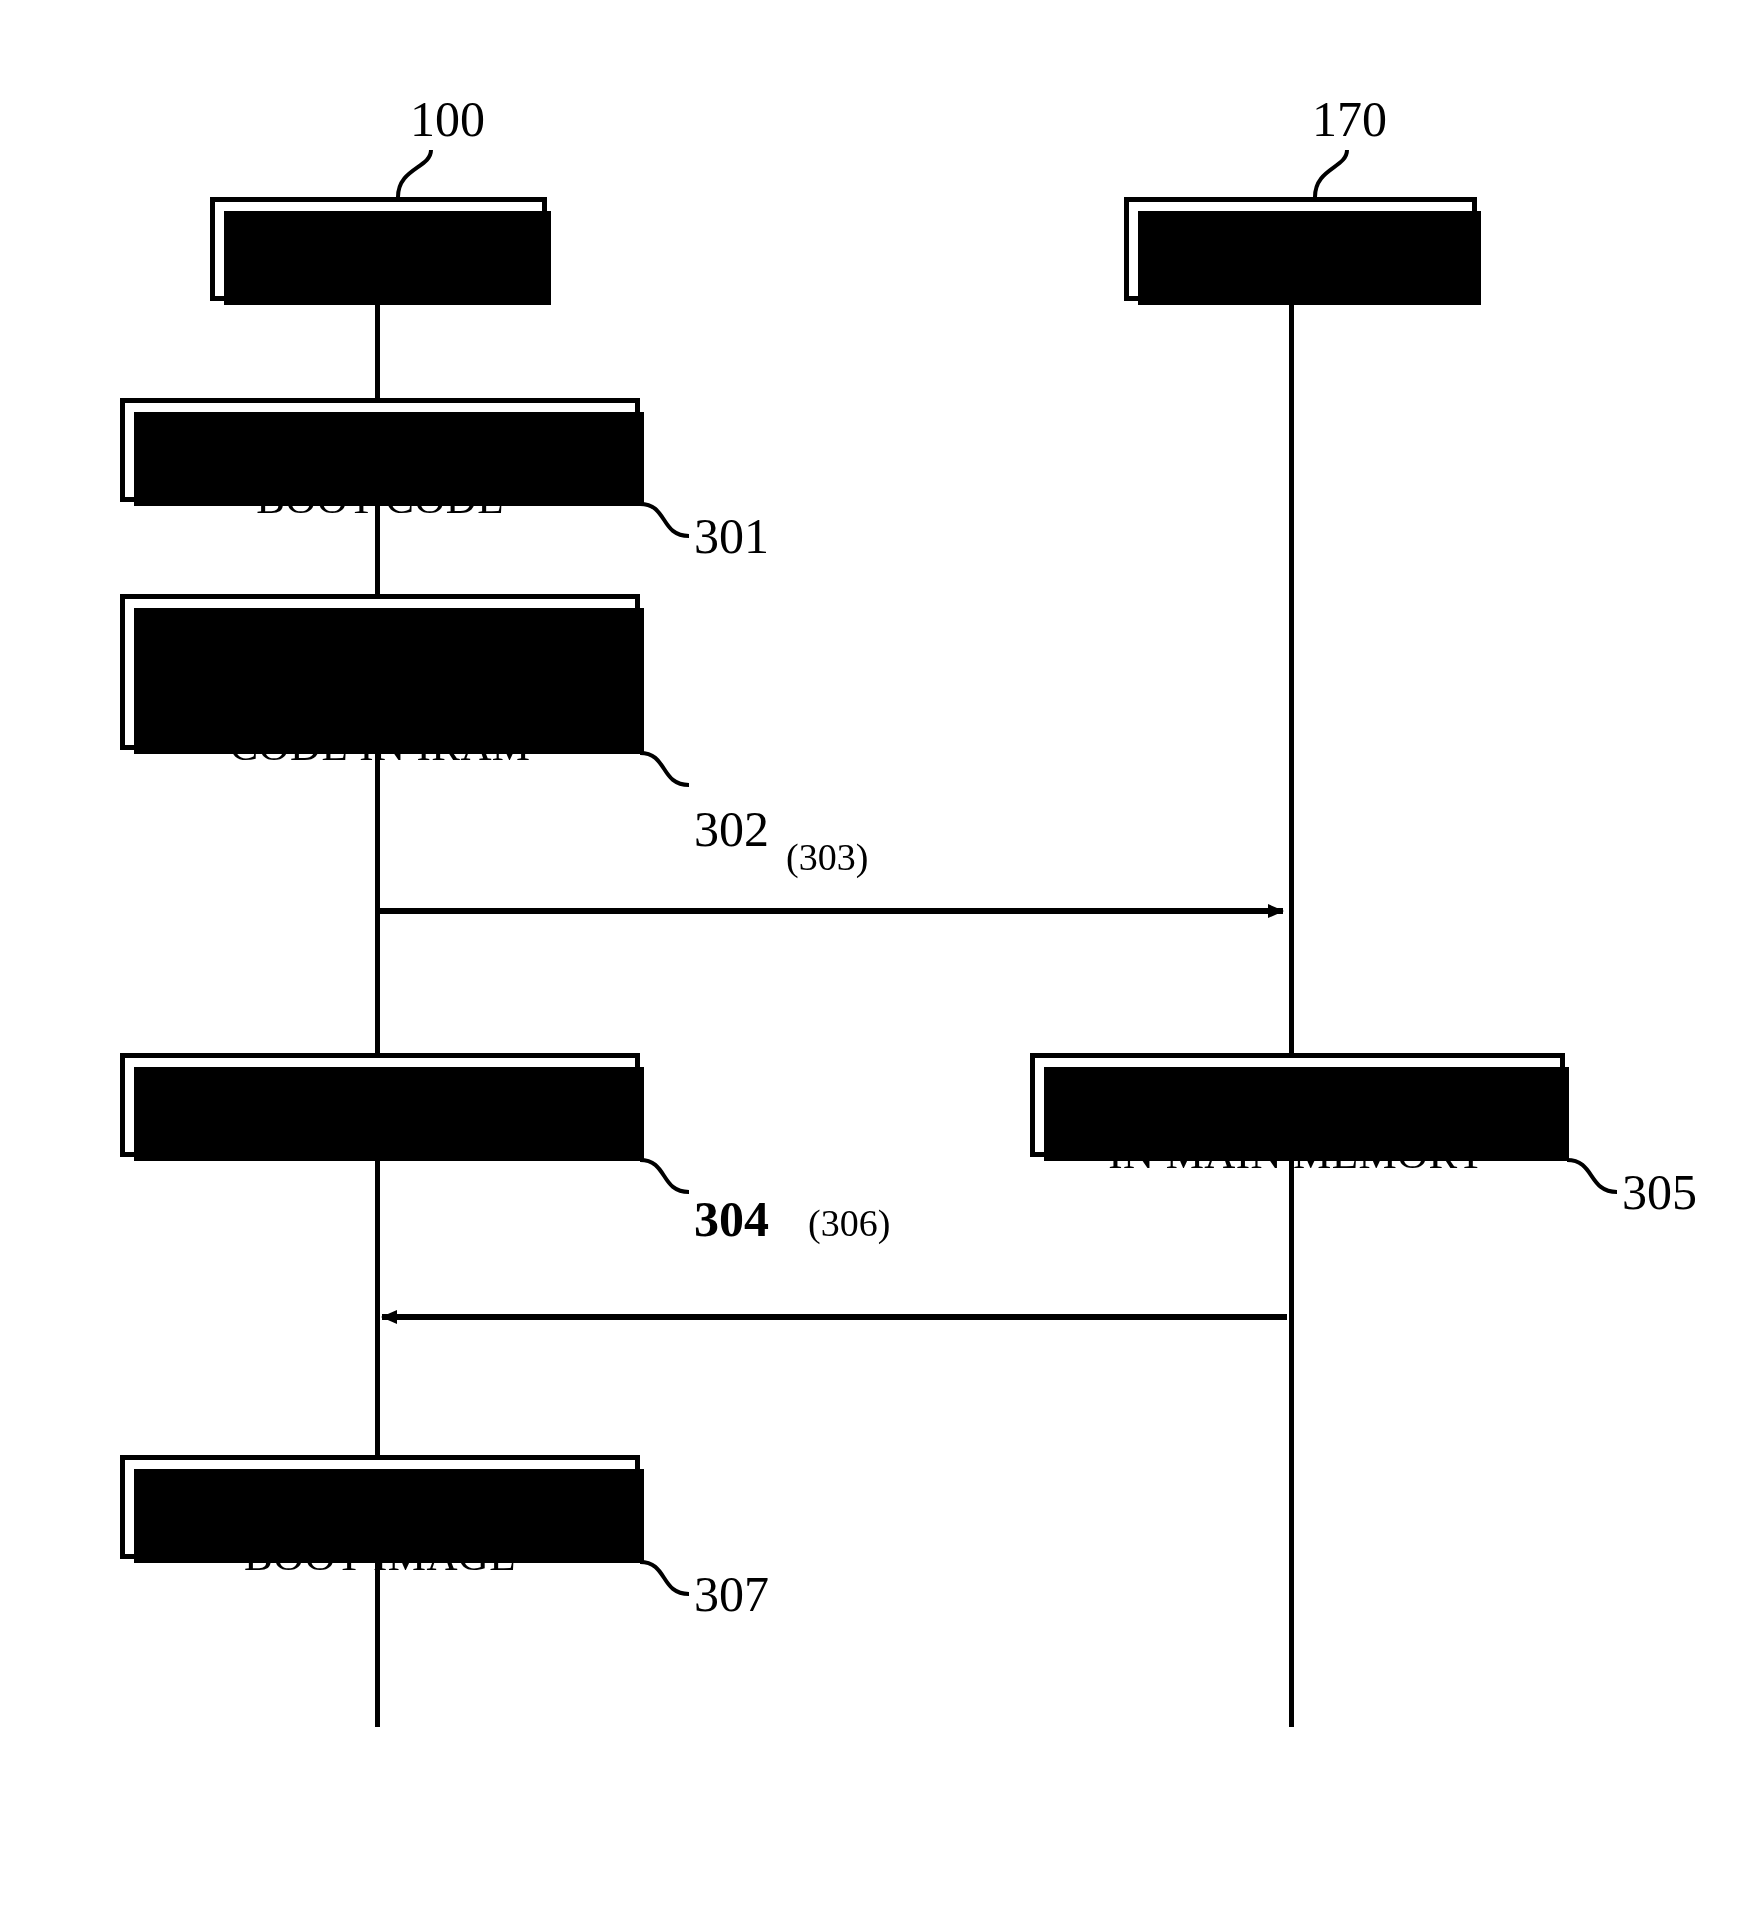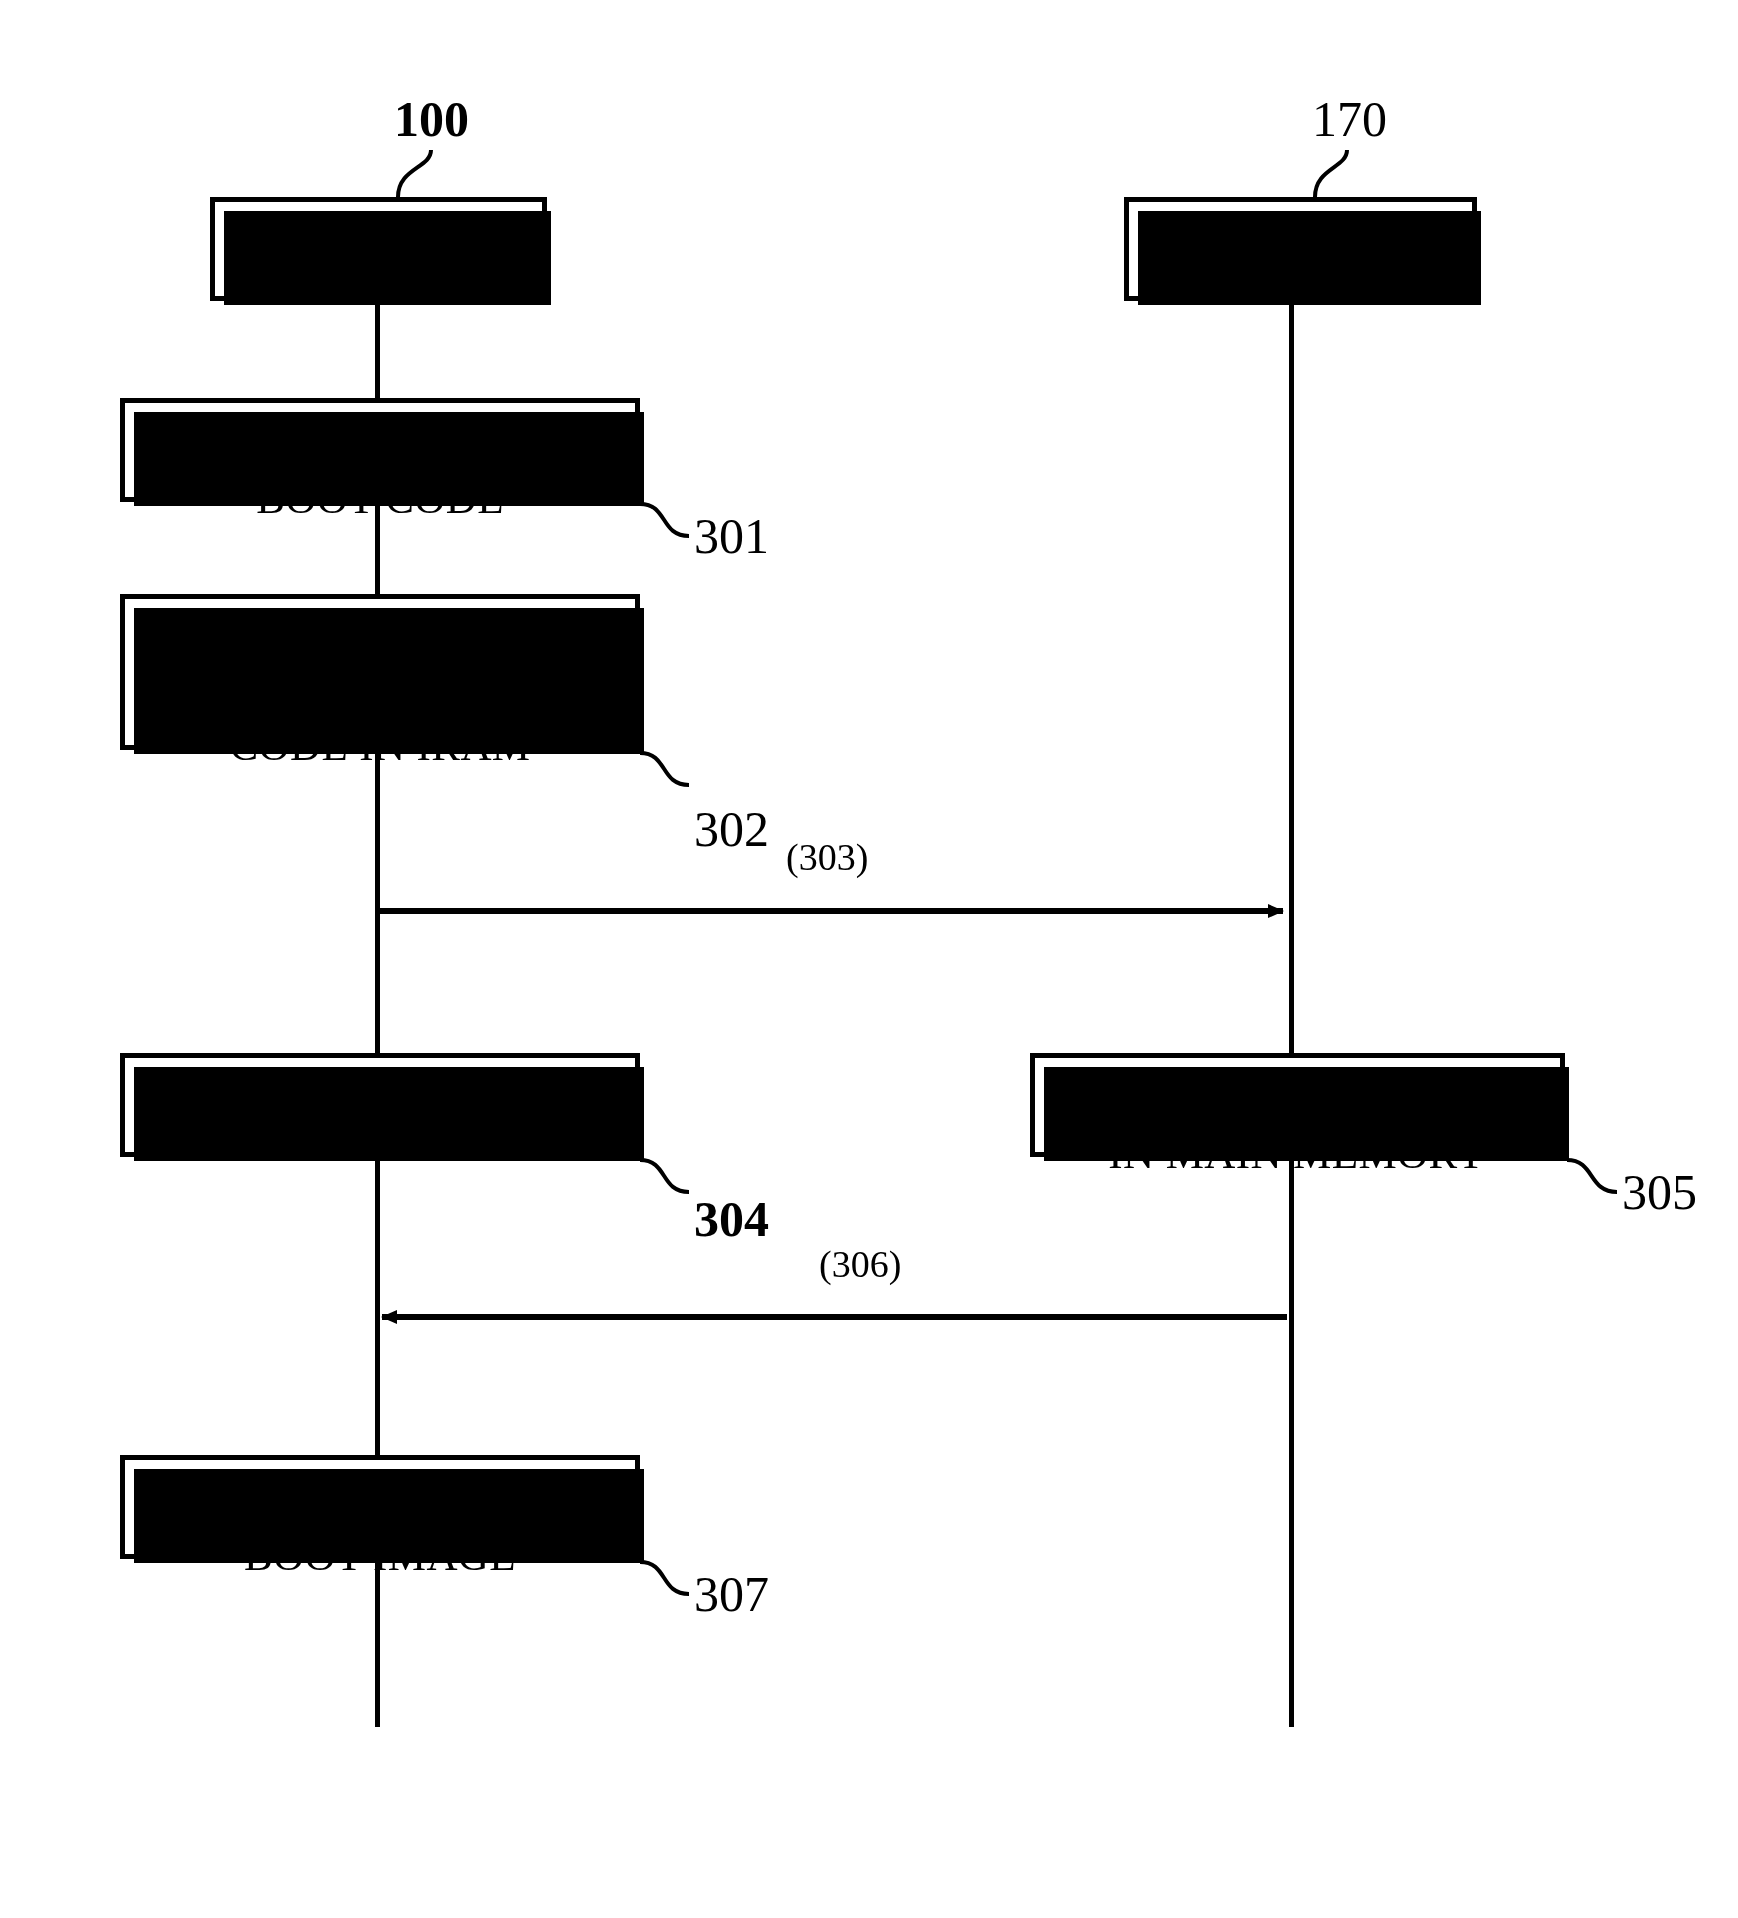--- a/index.html
+++ b/index.html
@@ -165,31 +165,31 @@
 
     <path d="M1567,1160 C1595,1160 1588,1192 1617,1192" fill="none" stroke="#000000" stroke-width="4"></path>
 
     <path d="M640,1562 C668,1562 660,1594 689,1594" fill="none" stroke="#000000" stroke-width="4"></path>
 
     <line x1="377" y1="911" x2="1283" y2="911" stroke="#000000" stroke-width="6" marker-end="url(#arrow-right)"></line>
 
     <line x1="1287" y1="1317" x2="382" y2="1317" stroke="#000000" stroke-width="6" marker-end="url(#arrow-left)"></line>
   </svg>
 
-  <div class="ref" style="left:394px; top:94px;font-weight:bold;">100</div>
+  <div class="ref" style="left:410px; top:94px;">100</div>
 
   <div class="ref" style="left:1312px; top:94px;">170</div>
 
   <div class="ref" style="left:694px; top:511px;">301</div>
 
   <div class="ref" style="left:694px; top:804px;">302</div>
 
   <div class="ref" style="left:694px; top:1194px;font-weight:bold;">304</div>
 
   <div class="ref" style="left:1622px; top:1167px;">305</div>
 
   <div class="ref" style="left:694px; top:1569px;">307</div>
 
   <div class="msg-label" style="left:786px; top:838px;">(303)</div>
 
-  <div class="msg-label" style="left:808px; top:1245px;margin-left:11px;">(306)</div>
+  <div class="msg-label" style="left:808px; top:1204px;">(306)</div>
 
 </div>
 
 </body></html>

